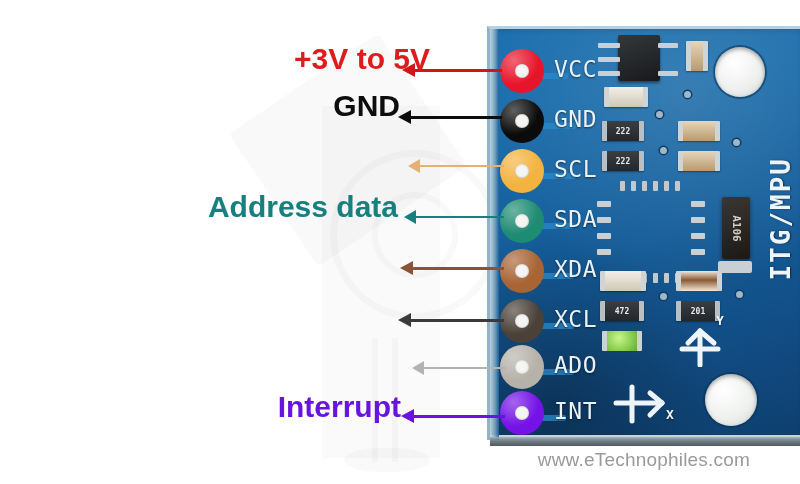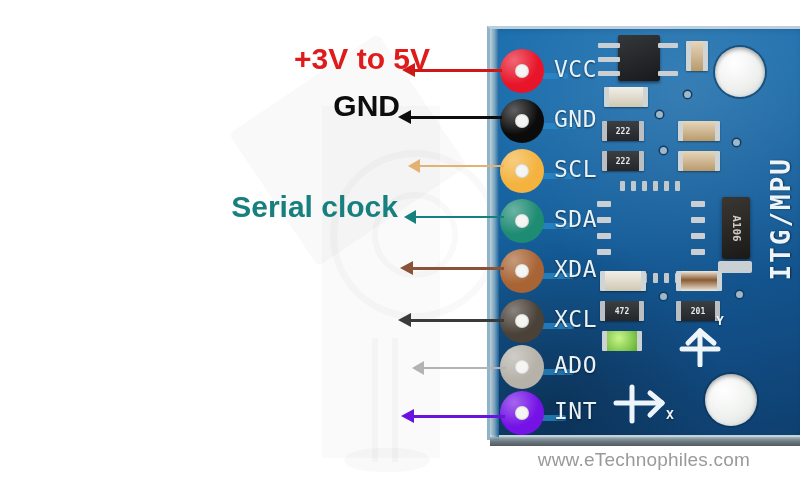--- a/index.html
+++ b/index.html
@@ -325,21 +325,21 @@
     <div class="head" style="border-right:13px solid #0d0d0d;"></div>
     <div class="line" style="background:#0d0d0d;"></div>
   </div>
 
   <div class="arrow" style="left:408px; top:161px; width:96px;">
     <div class="head" style="border-right:12px solid #e3b173;"></div>
     <div class="line" style="background:#e3b173; height:2.5px;"></div>
   </div>
 
   <div class="callout" style="left:0; top:192px; width:398px; justify-content:flex-end;">
-    <span class="txt" style="font-size:30px; color:#17807f;">Serial clock</span>
+    <span class="txt" style="font-size:30px; color:#17807f;">Address data</span>
   </div>
   <div class="arrow" style="left:404px; top:212px; width:100px;">
     <div class="head" style="border-right:12px solid #17807f;"></div>
     <div class="line" style="background:#17807f; height:2.5px;"></div>
   </div>
 
   <div class="arrow" style="left:400px; top:263px; width:104px;">
     <div class="head" style="border-right:13px solid #8a5236;"></div>
     <div class="line" style="background:#8a5236;"></div>
   </div>
@@ -347,20 +347,23 @@
   <div class="arrow" style="left:398px; top:315px; width:106px;">
     <div class="head" style="border-right:13px solid #3a3a3a;"></div>
     <div class="line" style="background:#3a3a3a;"></div>
   </div>
 
   <div class="arrow" style="left:412px; top:363px; width:94px;">
     <div class="head" style="border-right:12px solid #b3b3b3;"></div>
     <div class="line" style="background:#b3b3b3; height:2.5px;"></div>
   </div>
 
+  <div class="callout" style="left:0; top:392px; width:401px; justify-content:flex-end;">
+    <span class="txt" style="font-size:30px; color:#6a12e0;">Interrupt</span>
+  </div>
   <div class="arrow" style="left:401px; top:411px; width:104px;">
     <div class="head" style="border-right:13px solid #6a12e0;"></div>
     <div class="line" style="background:#6a12e0;"></div>
   </div>
 
   <div class="watermark-text">www.eTechnophiles.com</div>
 
 </div>
 
 </body></html>

